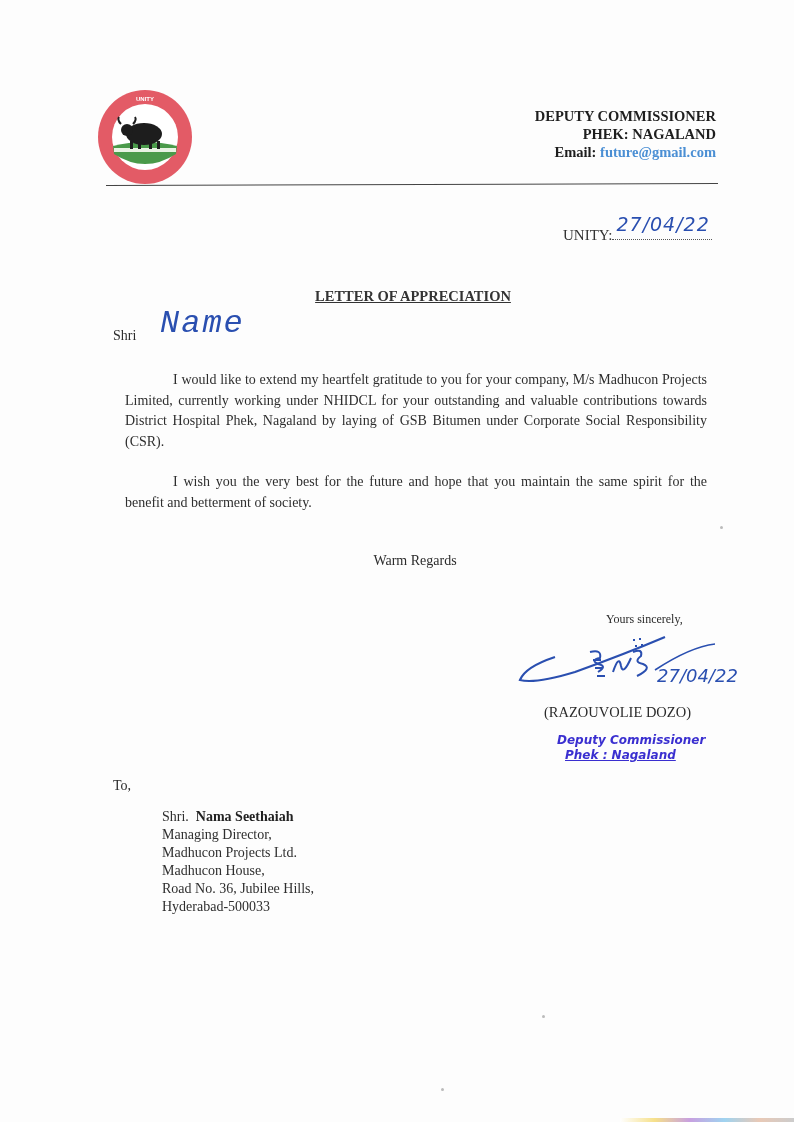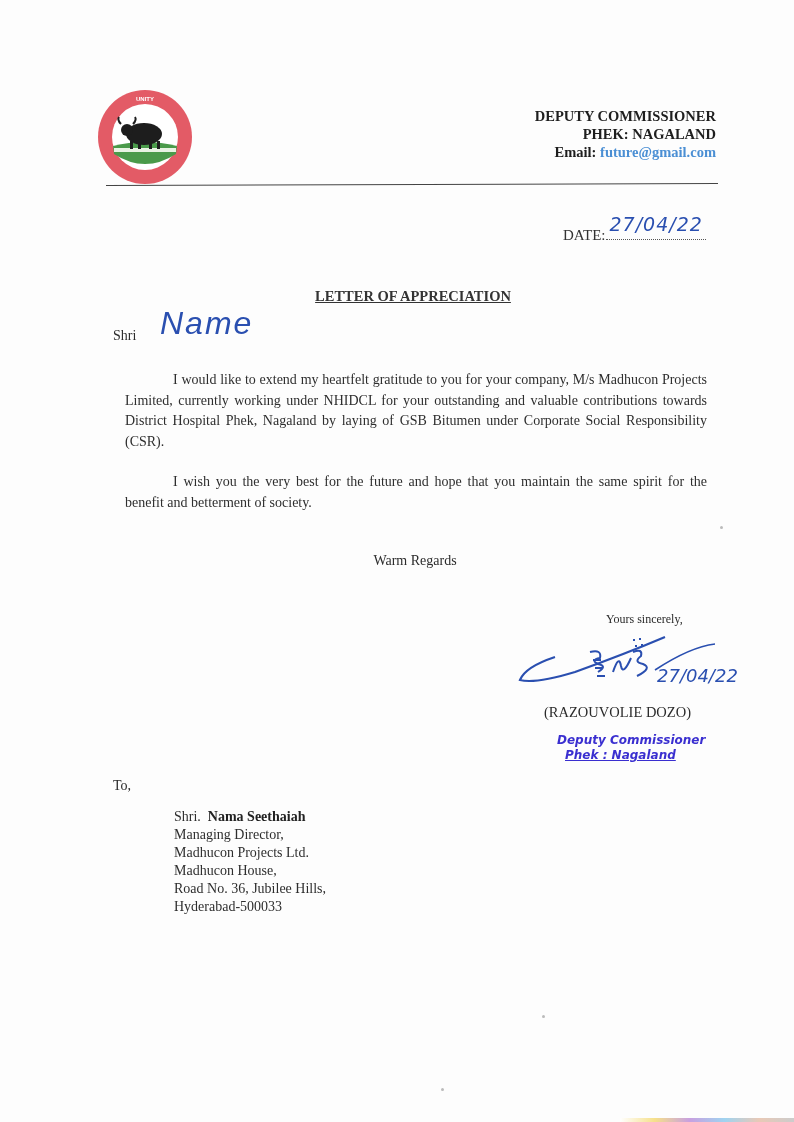--- a/index.html
+++ b/index.html
@@ -8,33 +8,33 @@
   .abs { position:absolute; }
   .seal { left:96px; top:88px; width:98px; height:98px; }
   .hdr { right:78px; top:107px; text-align:right; font-weight:bold; font-size:14.5px; line-height:18px; color:#1e1e1e; }
   .hdr .email-val { color:#4b8fd4; }
   .rule { left:106px; top:185px; width:612px; height:0; border-top:1.6px solid #444; transform:rotate(-0.18deg); transform-origin:left; }
   .date { left:563px; top:225px; font-size:15px; color:#333; }
   .date .dots { display:inline-block; width:100px; border-bottom:1.5px dotted #555; position:relative; height:14px; }
   .date .hand { position:absolute; left:4px; top:-12px; font-family:"DejaVu Sans", sans-serif; font-style:italic; color:#2a4fb0; font-size:19px; letter-spacing:1px; }
   .title { left:0; width:794px; top:288px; text-align:center; font-weight:bold; font-size:14.5px; text-decoration:underline; color:#333; padding-left:32px; box-sizing:border-box; }
   .shri { left:113px; top:328px; font-size:14px; }
-  .shri-name { left:160px; top:305px; font-family:Liberation Sans, sans-serif; font-style:italic; color:#2a4fb0; font-size:32px; letter-spacing:2px; }
+  .shri-name { left:160px; top:305px; font-family:Liberation Mono, monospace; font-style:italic; color:#2a4fb0; font-size:32px; letter-spacing:2px; }
   .para { left:113px; width:606px; font-size:14px; line-height:20.5px; text-align:justify; color:#2e2e2e; }
   .para p { margin:12px; text-indent:48px; }
   .p1 { top:358px; }
   .p2 { top:460px; }
   .regards { left:0; width:794px; top:525px; text-align:center; font-weight:normal; font-size:14px; padding-left:36px; box-sizing:border-box;margin-top:28px; }
   .yours { left:606px; top:612px; font-size:12px; }
   .sig { left:515px; top:632px; width:270px; height:60px; }
   .signer { left:544px; top:704px; font-weight:normal; font-size:14.5px; }
   .stamp { left:557px; top:733px; font-family:"DejaVu Sans", sans-serif; font-weight:bold; font-style:italic; color:#3a2fd0; font-size:12px; line-height:15px; }
   .stamp .l2 { padding-left:8px; text-decoration:underline; }
   .to { left:113px; top:778px; font-size:14px; }
-  .addr { left:162px; top:808px; font-size:14px; line-height:18px; color:#2e2e2e;margin-left:12px; }
+  .addr { left:162px; top:808px; font-size:14px; line-height:18px; color:#2e2e2e; }
   .addr b { color:#222; }
   .speck { width:3px; height:3px; border-radius:50%; background:#bbb; }
   .edge-stripe { left:620px; top:1118px; width:174px; height:4px;
      background:linear-gradient(90deg,#fff,#f6e08a,#c8a0e0,#9fd3f0,#e9c9b6,#ccc); }
 </style>
 </head>
 <body>
 
 <div class="abs seal">
   <svg width="98" height="98" viewBox="0 0 98 98">
@@ -58,21 +58,21 @@
   <div>PHEK: NAGALAND</div>
   <div>
     <span>Email:</span>
     <span class="email-val">future@gmail.com</span>
   </div>
 </div>
 
 <div class="abs rule"></div>
 
 <div class="abs date">
-  <span>DATE:</span><span class="dots"><span class="hand">27/04/22</span></span>
+  <span>UNITY:</span><span class="dots"><span class="hand">27/04/22</span></span>
 </div>
 
 <div class="abs title">LETTER OF APPRECIATION</div>
 
 <div class="abs shri">Shri</div>
 <div class="abs shri-name">Name</div>
 
 <div class="abs para p1">
   <p>I would like to extend my heartfelt gratitude to you for your company, M/s Madhucon Projects Limited, currently working under NHIDCL for your outstanding and valuable contributions towards District Hospital Phek, Nagaland by laying of GSB Bitumen under Corporate Social Responsibility (CSR).</p>
 </div>

